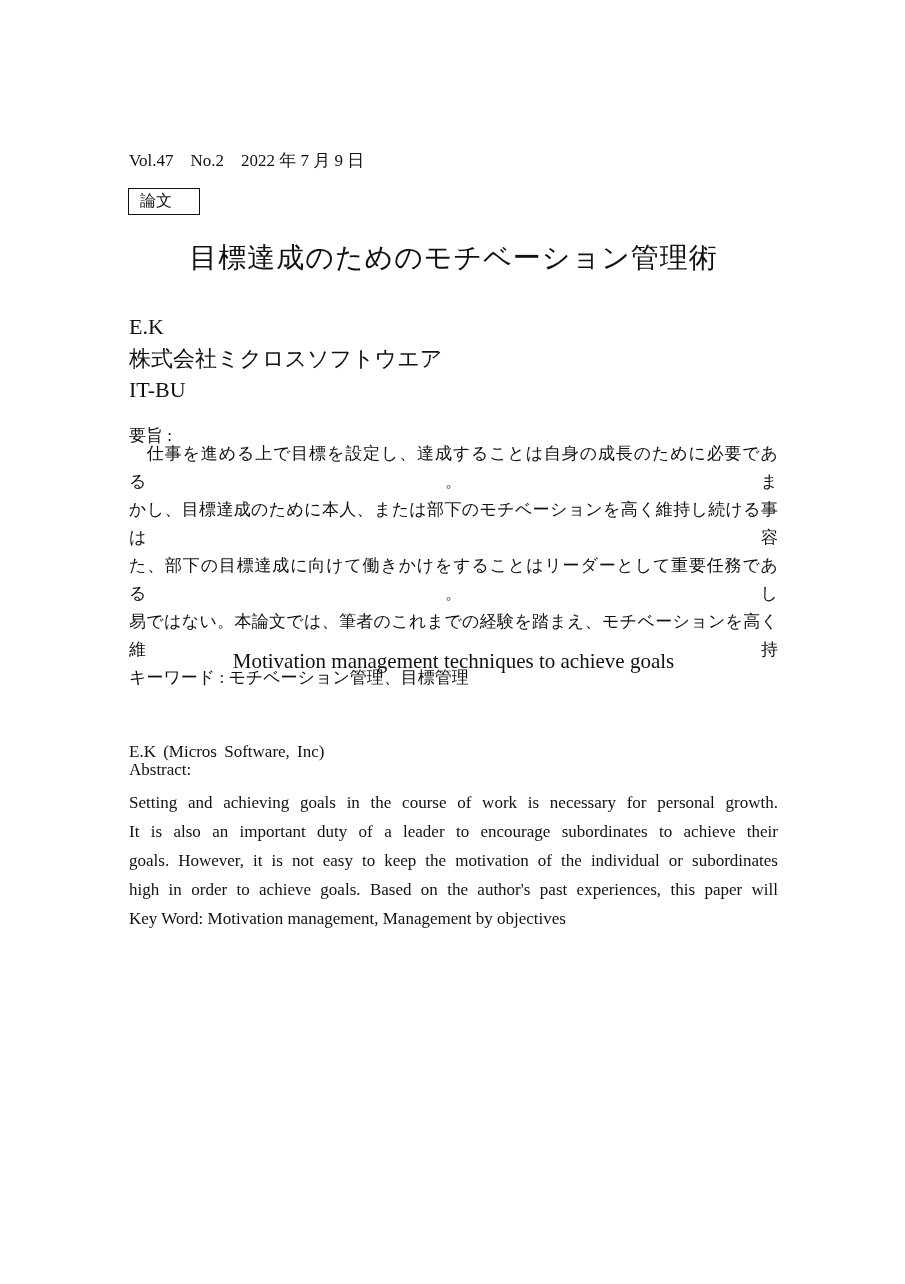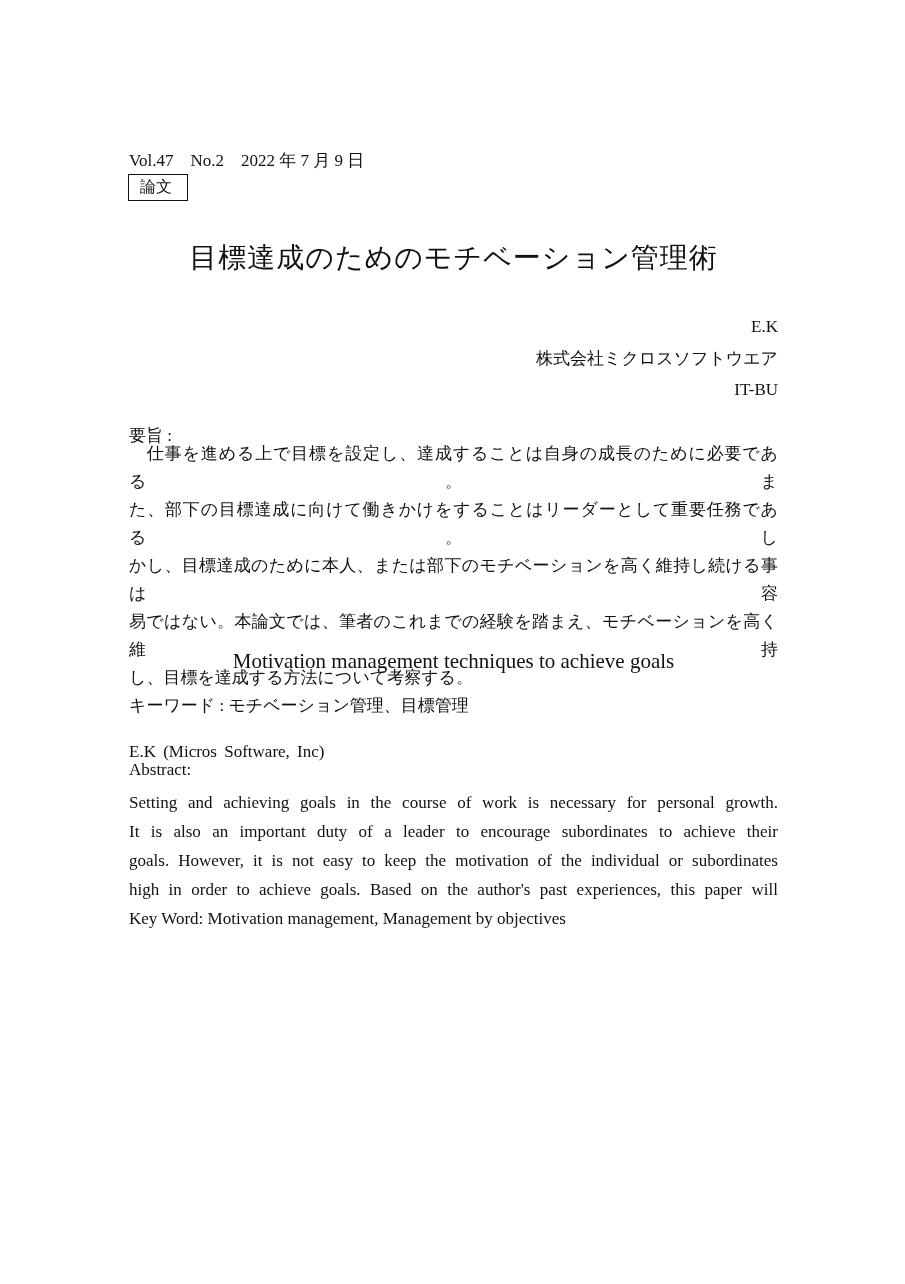--- a/index.html
+++ b/index.html
@@ -25,40 +25,39 @@
   .abs { position: absolute; left: 0; width: 649px; }
 
   .issue-line {
     top: 150px;
     font-size: 17px;
     line-height: 22px;
     white-space: nowrap;
   }
   .category-box {
     position: absolute;
-    top: 174px;
+    top: 188px;
     left: -1px;
     display: inline-block;
     width: auto;
     border: 1.5px solid #111111;
-    padding: 2px 15px 3px 11px;
+    padding: 2px 27px 3px 11px;
     font-size: 16px;
     line-height: 20px;
   }
   .jp-title {
     top: 243px;
     text-align: center;
     font-size: 28px;
     line-height: 30px;
     letter-spacing: 1px;
   }
   .jp-authors {
     top: 311px;
-    text-align: right;
-    font-size: 17px;
+    font-size: 22px;
     line-height: 31.5px;
   }
   .jp-abstract-label {
     top: 425px;
     font-size: 17px;
     line-height: 22px;
   }
   .jp-abstract {
     top: 440px;
     font-size: 17px;
@@ -108,24 +107,23 @@
     <div class="abs jp-authors">
       <div class="line">E.K</div>
       <div class="line">株式会社ミクロスソフトウエア</div>
       <div class="line">IT-BU</div>
     </div>
 
     <div class="abs jp-abstract-label">要旨 :</div>
 
     <div class="abs jp-abstract">
       <div class="line just">　仕事を進める上で目標を設定し、達成することは自身の成長のために必要である。ま</div>
+      <div class="line just">かし、目標達成のために本人、または部下のモチベーションを高く維持し続ける事は容</div>
       <div class="line just">た、部下の目標達成に向けて働きかけをすることはリーダーとして重要任務である。し</div>
-      <div class="line just">かし、目標達成のために本人、または部下のモチベーションを高く維持し続ける事は容</div>
       <div class="line just">易ではない。本論文では、筆者のこれまでの経験を踏まえ、モチベーションを高く維持</div>
-      <div class="line">し、目標を達成する方法について考察する。</div>
       <div class="line">キーワード : モチベーション管理、目標管理</div>
     </div>
 
     <div class="abs en-title">Motivation management techniques to achieve goals</div>
 
     <div class="abs en-author">E.K (Micros Software, Inc)</div>
 
     <div class="abs en-abstract-label">Abstract:</div>
 
     <div class="abs en-abstract">

